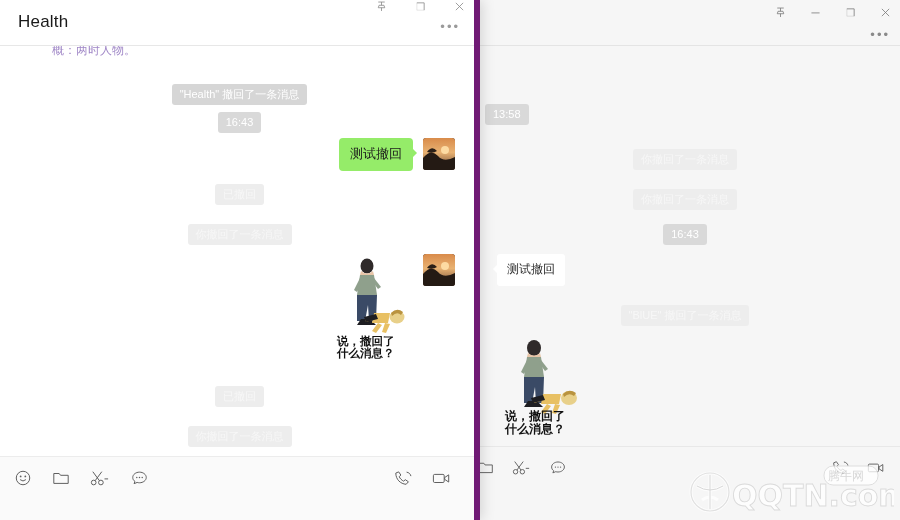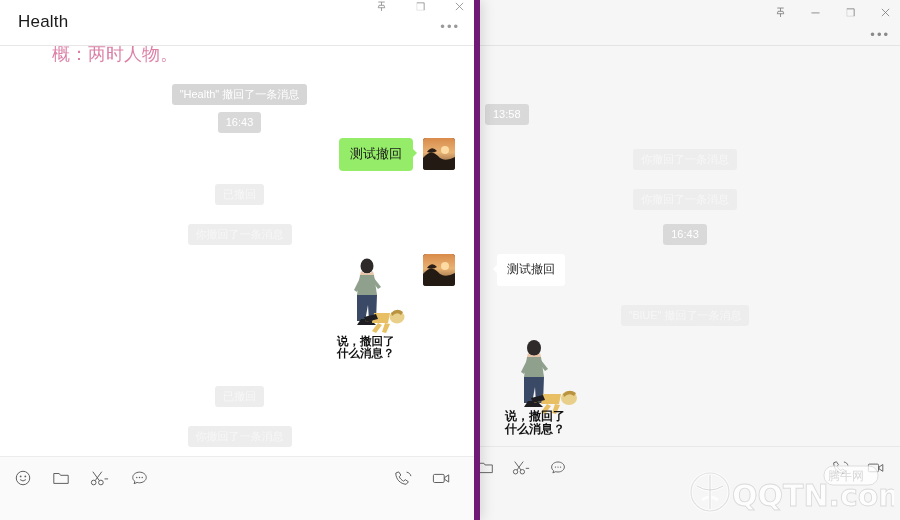--- a/index.html
+++ b/index.html
@@ -139,21 +139,21 @@
     content: ""; position: absolute; left: -4px; top: 10px;
     width: 0; height: 0;
     border-top: 5px solid transparent; border-bottom: 5px solid transparent;
     border-right: 5px solid #ffffff;
   }
   .avatar {
     width: 32px; height: 32px; border-radius: 3px; overflow: hidden;
     background: #2b2b33; display: block;
   }
   .cut-text {
-    font-size: 18px; color: #be185d; opacity: 0.55;
+    font-size: 12px; color: #4c1d95; opacity: 0.55;
     white-space: nowrap; overflow: hidden;
   }
   .sticker { display: block; }
   .ico { display: inline-block; line-height: 0; }
 
   
   .watermark {
     position: absolute; right: 6px; bottom: 2px;
     width: 210px; height: 56px; opacity: 0.9;
     pointer-events: none;

